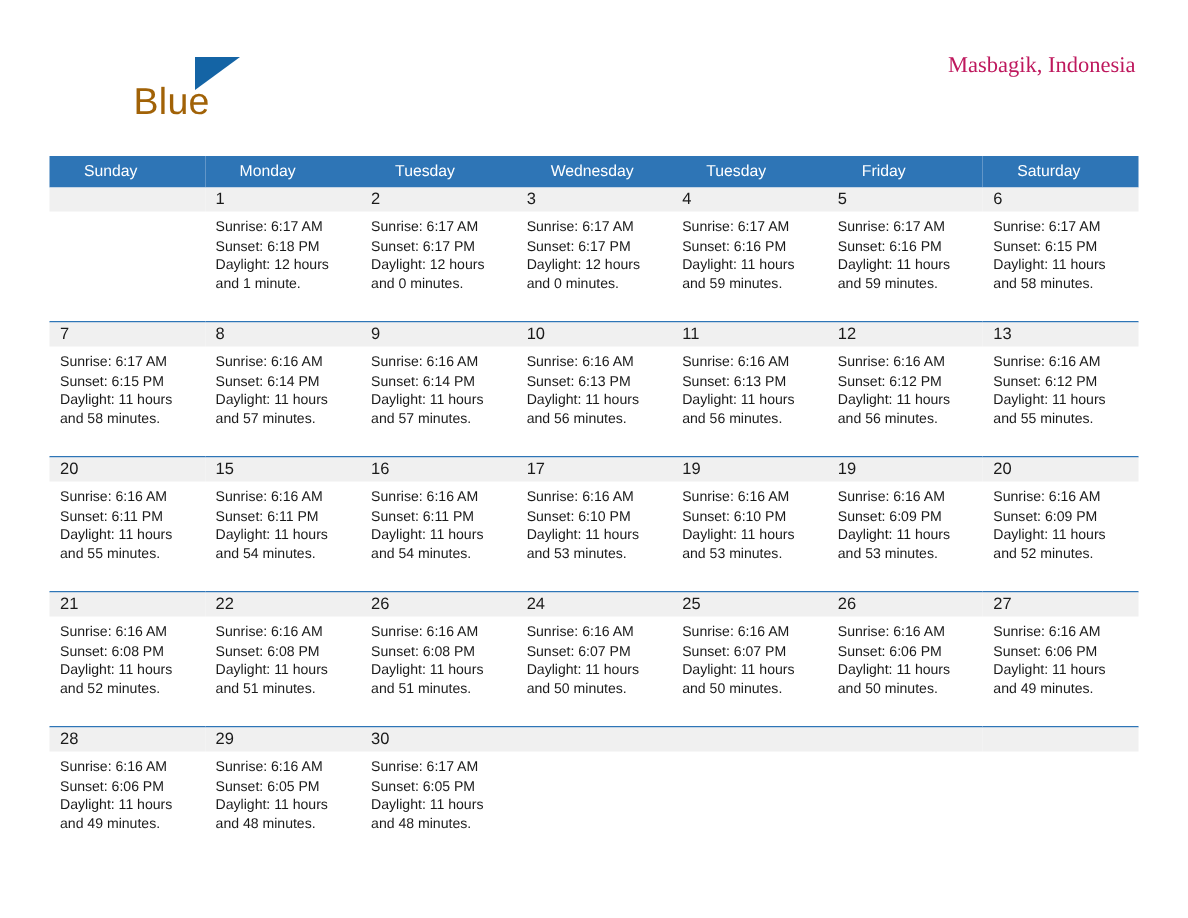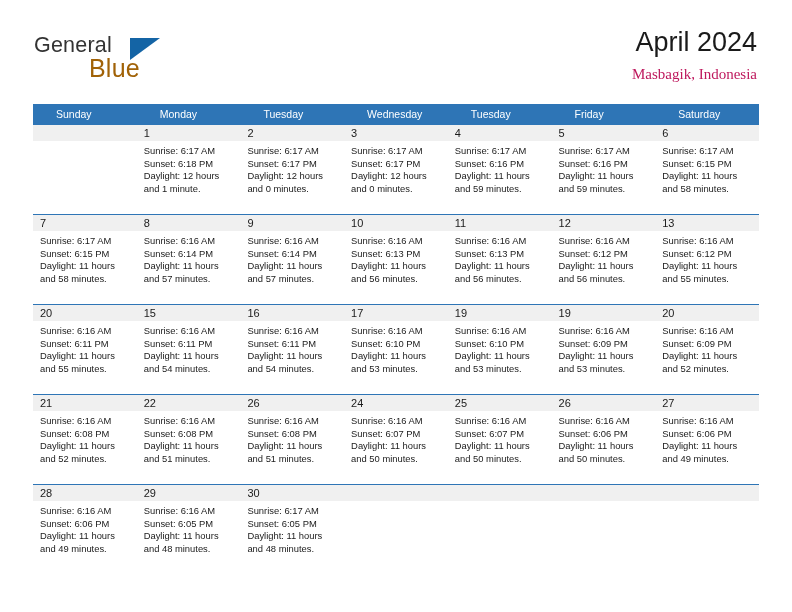--- a/index.html
+++ b/index.html
@@ -146,27 +146,25 @@
   }
 </style>
 </head>
 <body>
 
 <div class="page">
 
   <div class="header">
 
     <div class="brand">
-      <span class="brand-general">General</span>
       <span class="brand-flag"></span>
       <span class="brand-blue">Blue</span>
     </div>
 
     <div class="title-block">
-      <div class="cal-title">April 2024</div>
       <div class="cal-subtitle">Masbagik, Indonesia</div>
     </div>
 
   </div>
 
   <table class="calendar">
     <colgroup>
       <col>
         <col>
         <col>

